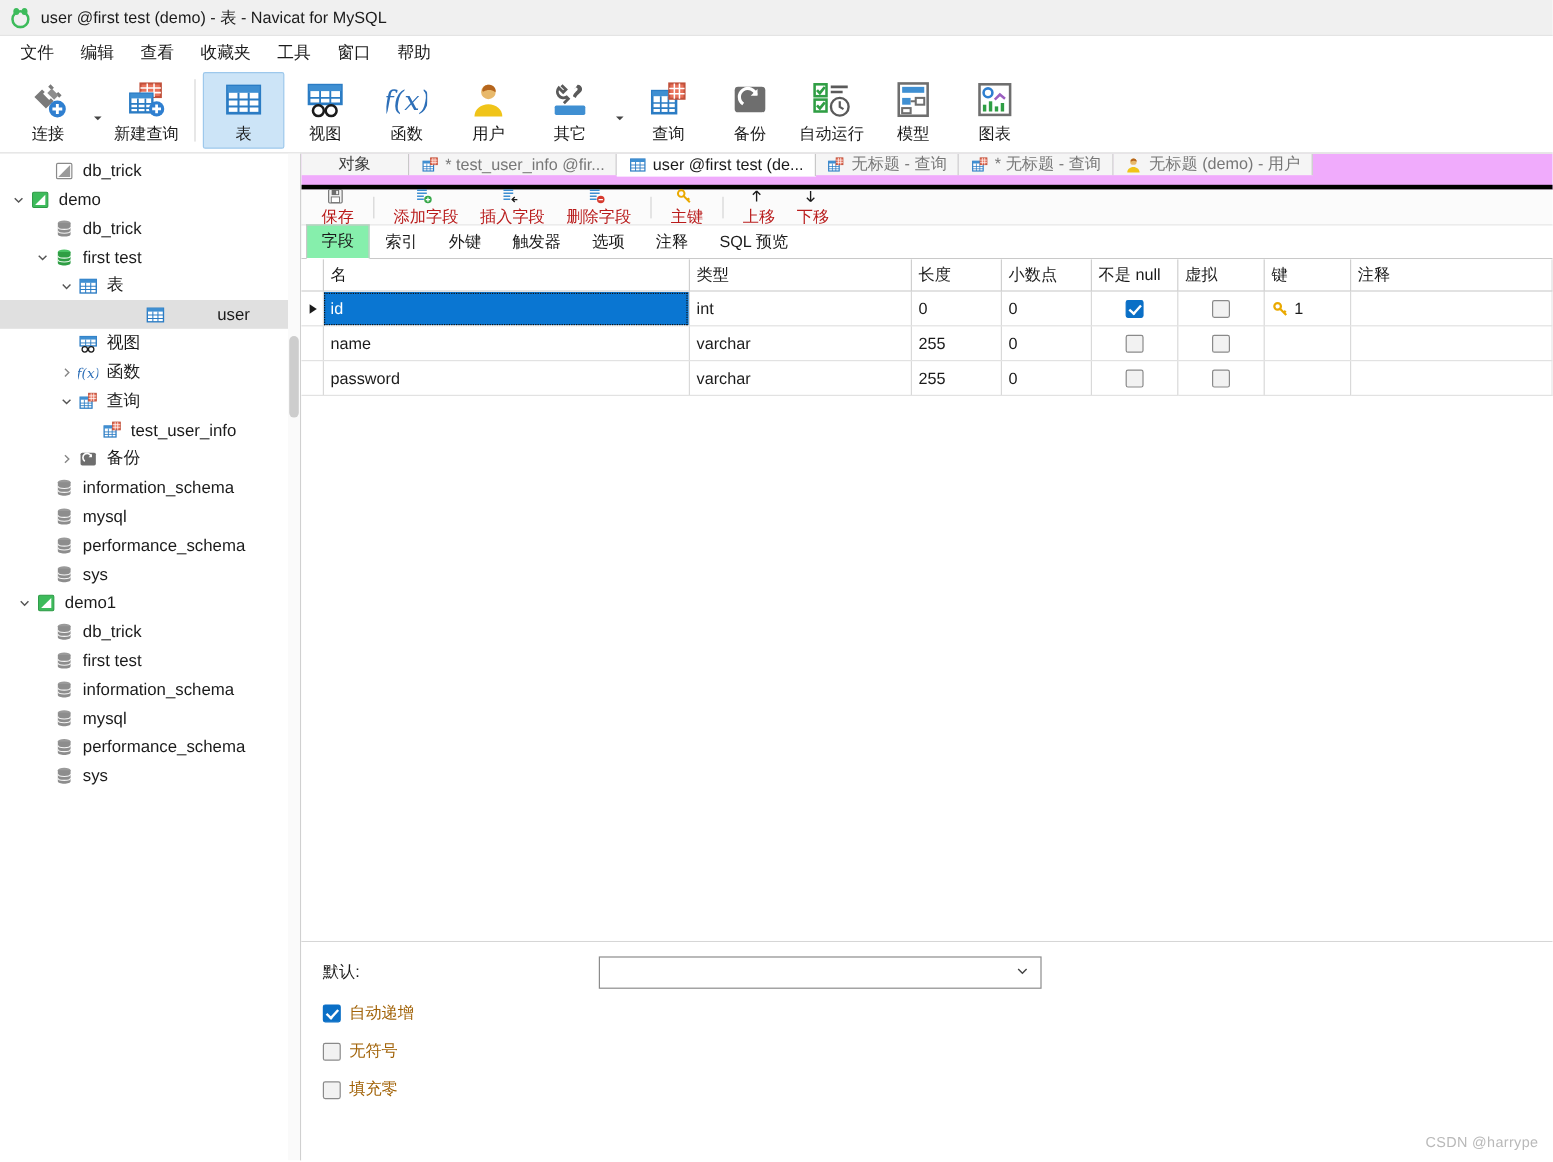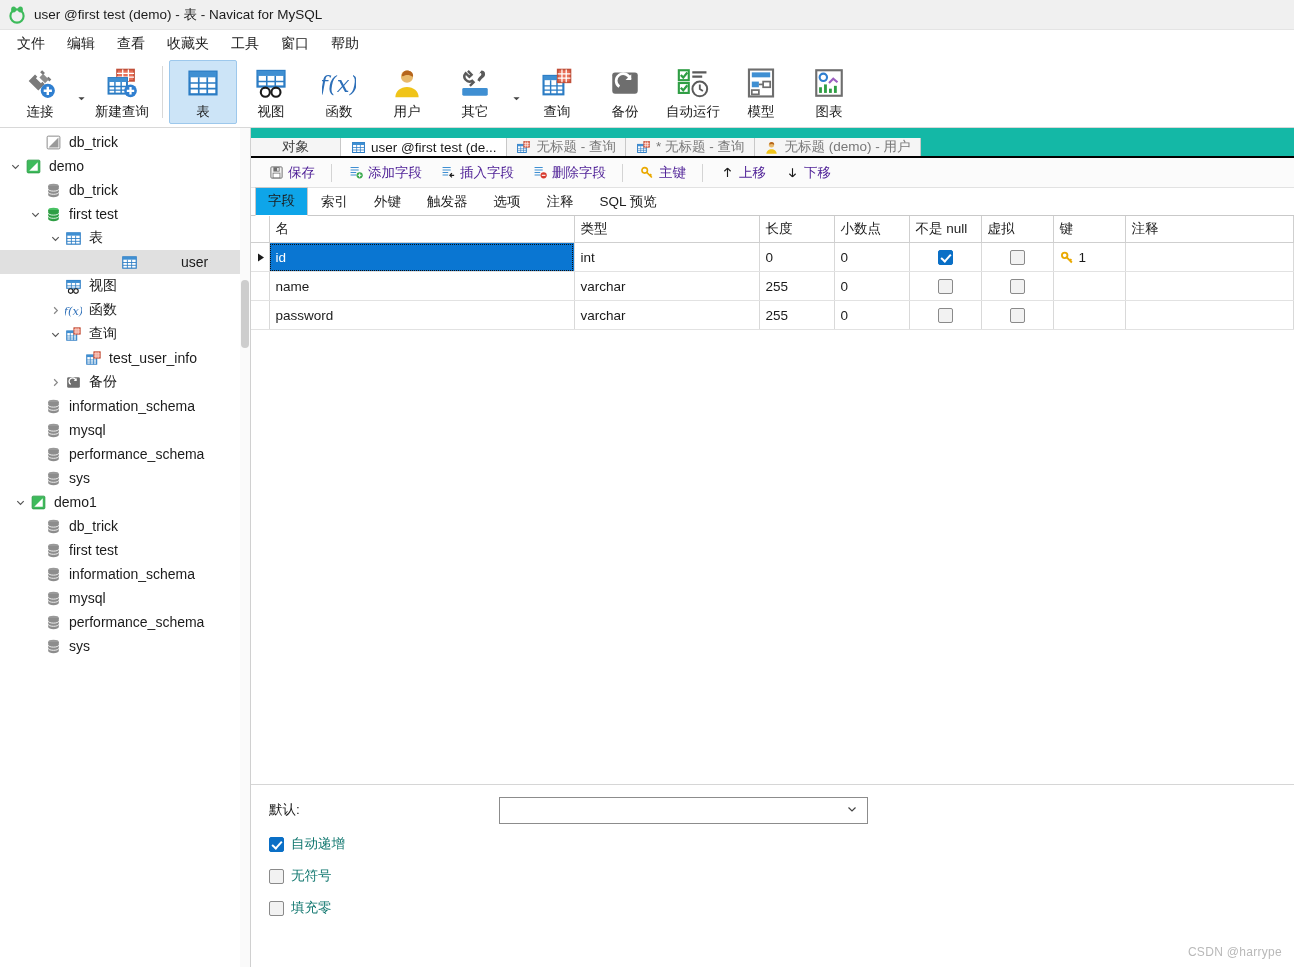--- a/index.html
+++ b/index.html
@@ -158,24 +158,24 @@
     flex: 1;
     display: flex;
     flex-direction: column;
     overflow: hidden;
     background: #ffffff;
   }
 
   
   .tabstrip {
     height: 30px;
-    background: #14b8a6;
-    display: flex;
-    align-items: flex-end;
-    border-bottom: 2px solid #000000;
+    background: #f0abfc;
+    display: flex;
+    align-items: flex-start;
+    border-bottom: 4px solid #000000;
     overflow: hidden;
   }
   .obj-tab {
     width: 90px;
     flex: 0 0 90px;
     display: flex; align-items: center; justify-content: center;
     font-size: 13.5px;
     color: #3c3c3c;
     background: #f5f5f5;
     border-right: 1px solid #c8c8c8;
@@ -219,25 +219,26 @@
     display: flex;
     align-items: center;
     padding-left: 8px;
     border-bottom: 1px solid #e2e2e2;
   }
   .act-btn {
     display: flex;
     align-items: center;
     padding: 3px 8px;
     font-size: 13.5px;
-    color: #4c1d95;
+    color: #b91c1c;
     cursor: default;
     border: 1px solid transparent;
     border-radius: 2px;
     white-space: nowrap;
+    flex-direction: column;
   }
   .act-btn .ai {
     width: 16px; height: 16px;
     flex: 0 0 16px;
     margin-right: 4px;
     display: flex; align-items: center; justify-content: center;
   }
   .act-sep {
     width: 1px; height: 18px;
     background: #d4d4d4;
@@ -257,21 +258,21 @@
     padding: 4px 12px 5px 12px;
     font-size: 13.5px;
     color: #1b1b1b;
     cursor: default;
     border: 1px solid transparent;
     border-bottom: none;
     position: relative;
     top: 1px;
   }
   .subtab.active {
-    background: #0ea5e9;
+    background: #86efac;
     border-color: #c9c9c9;
     border-bottom: 1px solid #ffffff;
   }
 
   
   .grid-area {
     flex: 1;
     overflow: hidden;
     background: #ffffff;
     position: relative;
@@ -382,21 +383,21 @@
     cursor: default;
   }
   .chk-row {
     display: flex;
     align-items: center;
     height: 24px;
     margin-bottom: 8px;
     cursor: default;
   }
   .chk-row .ckbox { margin-right: 7px; }
-  .chk-row span { font-size: 13.5px; color: #0f766e; }
+  .chk-row span { font-size: 13.5px; color: #a16207; }
 
   .watermark {
     position: absolute;
     right: 12px;
     bottom: 8px;
     font-size: 12px;
     color: #b9b9b9;
     letter-spacing: .3px;
   }
 </style>
@@ -856,20 +857,32 @@
     <div class="sb-scroll-v">
       <div class="sb-thumb"></div>
     </div>
   </div>
 
   <div class="right-pane">
 
     <div class="tabstrip">
       <div class="obj-tab">对象</div>
       <div id="doctabs" style="display:flex;">
+          <div class="doc-tab">
+            <span class="ti">
+              <svg width="15" height="15" viewBox="0 0 24 24">
+                <rect x="2.5" y="7" width="14" height="13" fill="#fff" stroke="#2b7cc4" stroke-width="1.5"></rect>
+                <rect x="2.5" y="7" width="14" height="3" fill="#3f8fd2"></rect>
+                <path d="M7.5 10v10M12 10v10M2.5 14h14M2.5 17h14" stroke="#2b7cc4" stroke-width="1"></path>
+                <rect x="12.5" y="2.5" width="9" height="9" fill="#e8715a" stroke="#c1503a" stroke-width="1.2"></rect>
+                <path d="M15.5 2.5v9M18.5 2.5v9M12.5 5.5h9M12.5 8.5h9" stroke="#fff" stroke-width=".9"></path>
+              </svg>
+            </span>
+            <span class="tl">* test_user_info @fir...</span>
+          </div>
           <div class="doc-tab active">
             <span class="ti">
               <svg width="15" height="15" viewBox="0 0 24 24">
                 <rect x="2.5" y="4" width="19" height="16" fill="#fff" stroke="#2b7cc4" stroke-width="1.6"></rect>
                 <rect x="2.5" y="4" width="19" height="4" fill="#3f8fd2"></rect>
                 <path d="M9 8v12M15 8v12M2.5 12h19M2.5 16h19" stroke="#2b7cc4" stroke-width="1.2"></path>
               </svg>
             </span>
             <span class="tl">user @first test (de...</span>
           </div>

